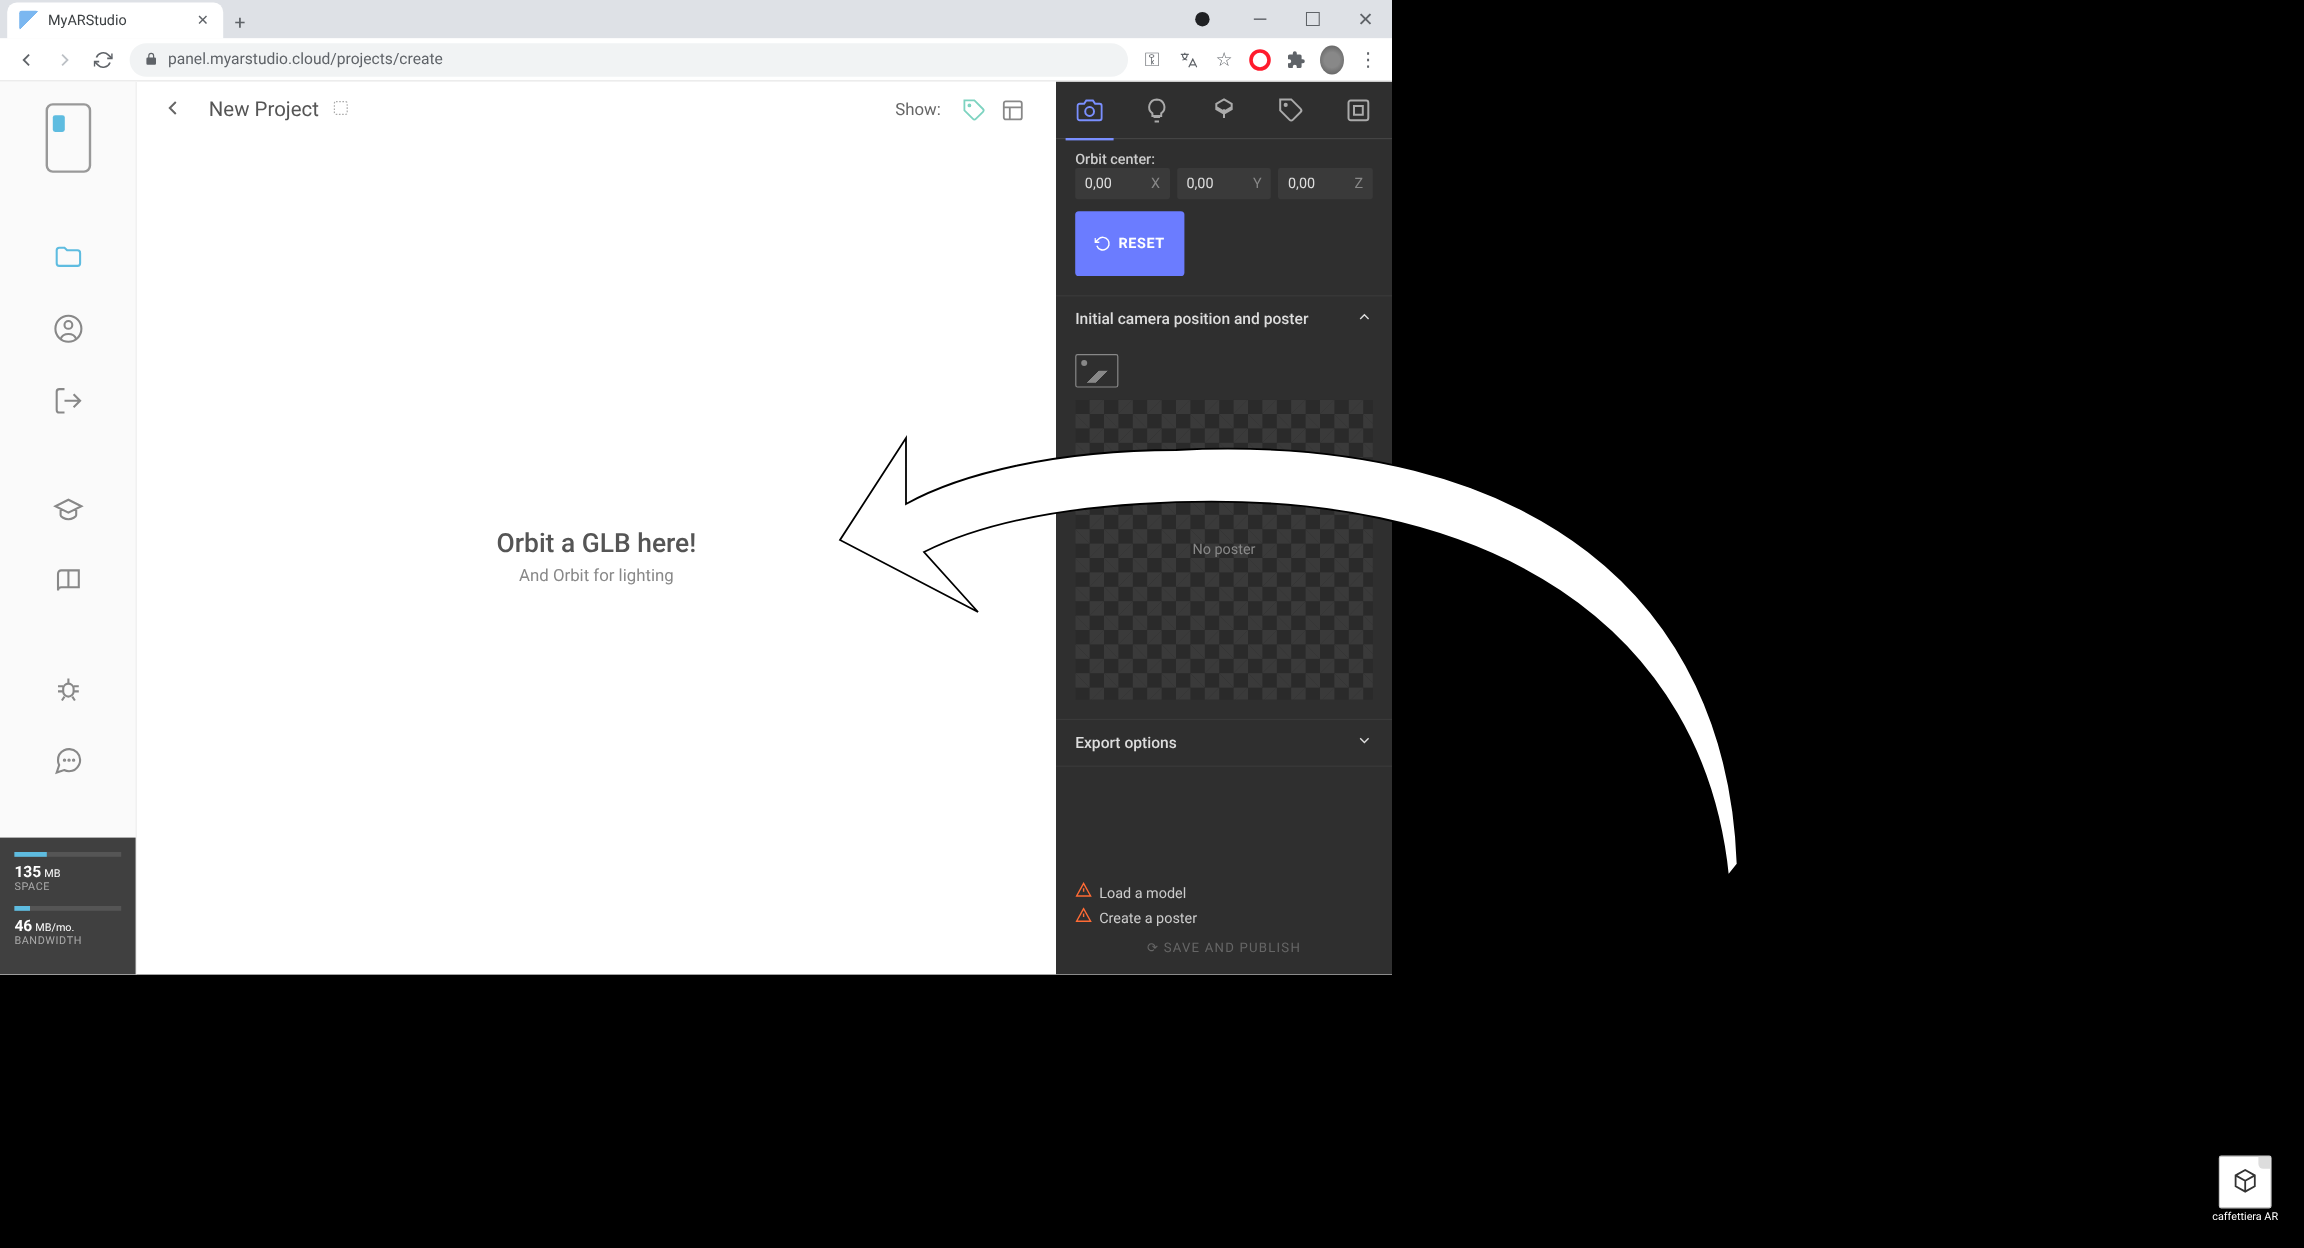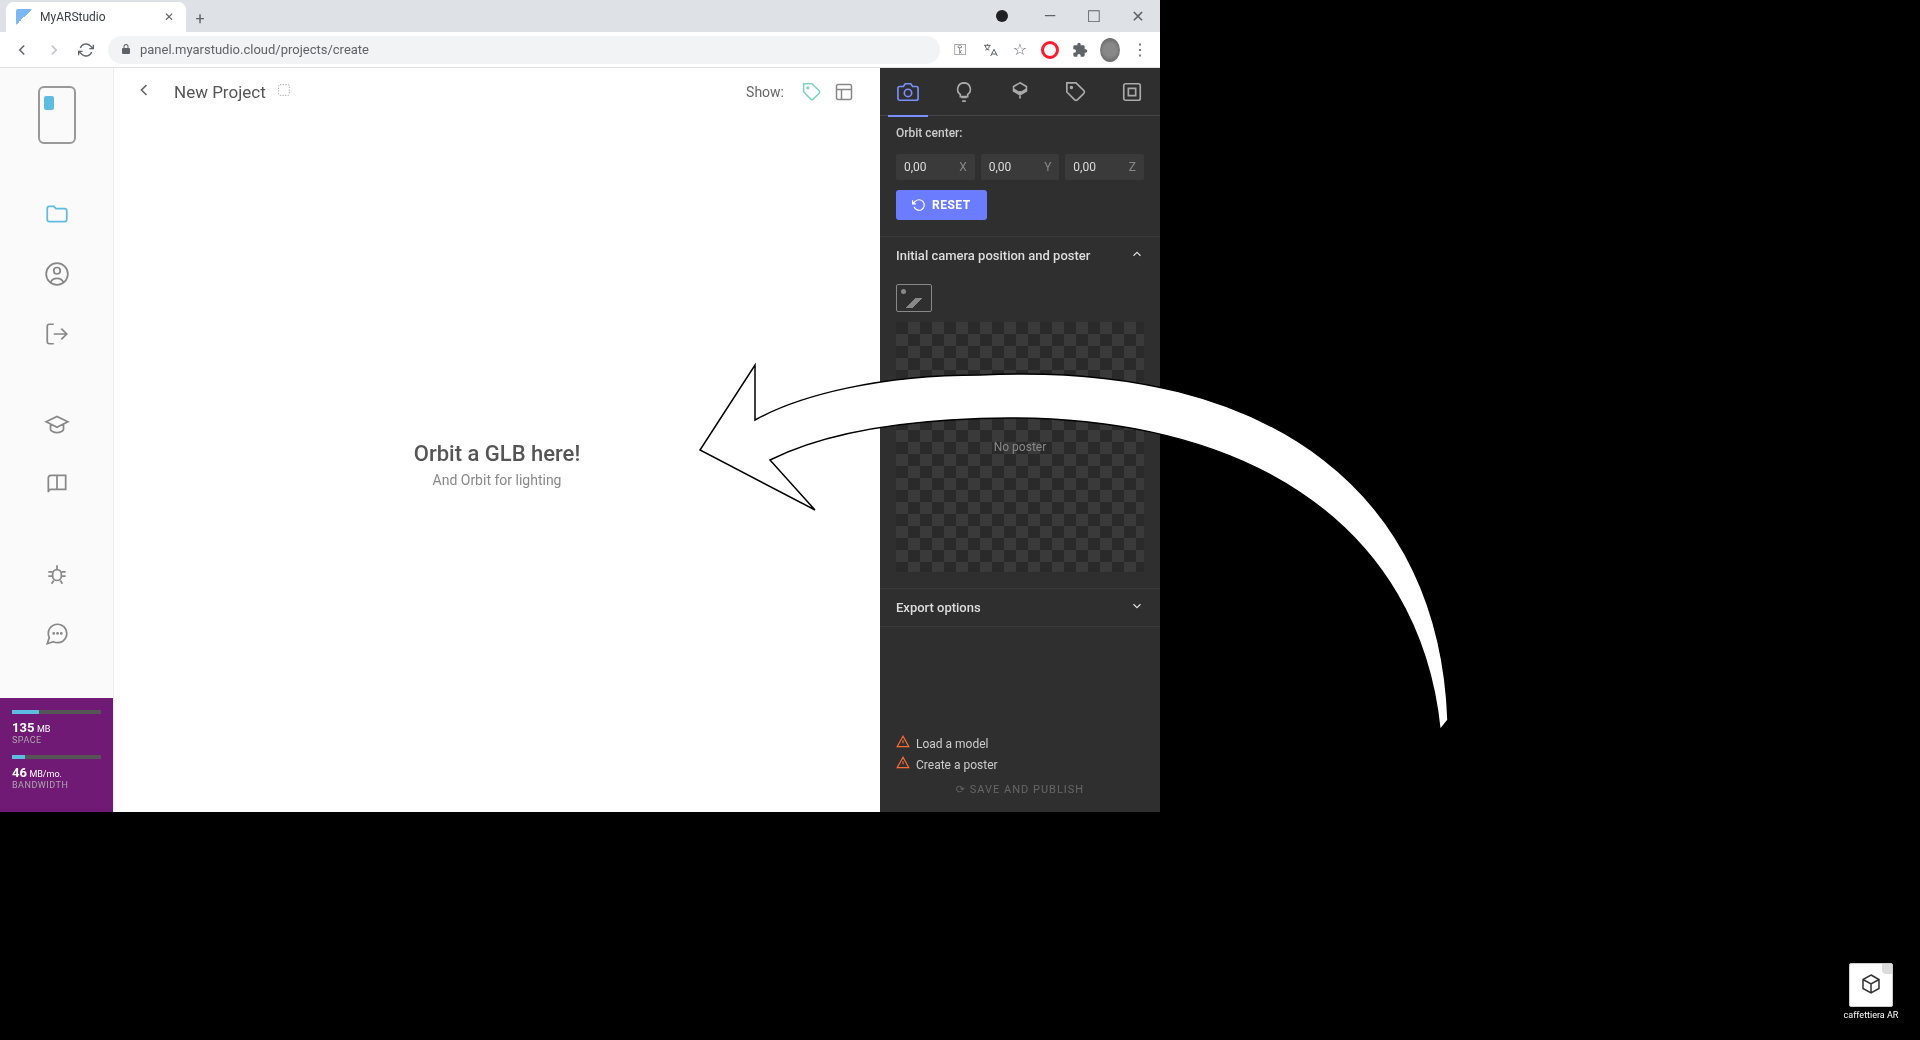--- a/index.html
+++ b/index.html
@@ -34,21 +34,21 @@
 .app-content { flex: 1; display: flex; background: #fff; overflow: hidden; }
 
 
 .left-sidebar { width: 114px; background: #fafafa; display: flex; flex-direction: column; align-items: center; padding-top: 18px; border-right: 1px solid #eee; }
 .phone-preview { width: 38px; height: 58px; border: 2px solid #999; border-radius: 6px; position: relative; margin-bottom: 48px; }
 .phone-preview::before { content: ''; position: absolute; top: 8px; left: 4px; width: 10px; height: 14px; background: #5ebce0; border-radius: 2px; }
 .side-icon { width: 44px; height: 44px; display: flex; align-items: center; justify-content: center; color: #888; cursor: pointer; margin-bottom: 16px; }
 .side-icon.active { color: #5ebce0; }
 .side-icon svg { width: 26px; height: 26px; stroke: currentColor; fill: none; stroke-width: 1.6; }
 .side-spacer { flex: 1; }
-.usage-box { background: #701a75; color: #fff; width: 100%; padding: 12px; font-size: 10px; }
+.usage-box { background: #404040; color: #fff; width: 100%; padding: 12px; font-size: 10px; }
 .usage-bar { height: 4px; background: #555; margin-bottom: 6px; position: relative; }
 .usage-bar-fill { height: 100%; background: #5ebce0; width: 30%; }
 .usage-num { font-weight: bold; font-size: 13px; }
 .usage-unit { font-size: 9px; }
 .usage-label { font-size: 9px; color: #aaa; margin-bottom: 10px; letter-spacing: 0.5px; }
 
 
 .main-canvas { flex: 1; display: flex; flex-direction: column; position: relative; }
 .canvas-header { height: 48px; display: flex; align-items: center; padding: 0 20px; }
 .back-btn { color: #666; cursor: pointer; margin-right: 20px; }
@@ -63,26 +63,26 @@
 
 
 .right-panel { width: 280px; background: #2f2f2f; color: #ddd; display: flex; flex-direction: column; }
 .panel-tabs { height: 48px; display: flex; align-items: center; justify-content: space-around; border-bottom: 1px solid #444; }
 .panel-tab { width: 40px; height: 40px; display: flex; align-items: center; justify-content: center; color: #aaa; cursor: pointer; position: relative; }
 .panel-tab.active { color: #7a8fff; }
 .panel-tab.active::after { content: ''; position: absolute; bottom: -5px; left: 0; right: 0; height: 2px; background: #7a8fff; }
 .panel-section { border-bottom: 1px solid #3a3a3a; }
 .section-header { display: flex; align-items: center; justify-content: space-between; padding: 10px 16px; cursor: pointer; font-size: 13px; font-weight: 500; }
 .section-body { padding: 10px 16px 16px; }
-.field-label { font-size: 12px; color: #ccc; margin-bottom: 14px; font-weight: 500; }
+.field-label { font-size: 12px; color: #ccc; margin-bottom: 0; font-weight: 500; }
 .xyz-row { display: flex; gap: 6px; margin-bottom: 10px; }
 .xyz-input { flex: 1; background: #3a3a3a; border: none; display: flex; align-items: center; padding: 6px 8px; border-radius: 2px; }
 .xyz-val { flex: 1; font-size: 12px; color: #ddd; }
 .xyz-lbl { font-size: 12px; color: #888; }
-.reset-btn { background: #6b7cff; color: #fff; border: none; padding: 8px 16px; border-radius: 3px; font-size: 12px; font-weight: bold; display: flex; align-items: center; gap: 6px; cursor: pointer; letter-spacing: 0.5px; }
+.reset-btn { background: #6b7cff; color: #fff; border: none; padding: 20px 16px; border-radius: 3px; font-size: 12px; font-weight: bold; display: flex; align-items: center; gap: 6px; cursor: pointer; letter-spacing: 0.5px; }
 .poster-thumb { width: 36px; height: 28px; border: 1.5px solid #888; border-radius: 2px; position: relative; margin-bottom: 10px; }
 .poster-thumb::before { content: ''; position: absolute; top: 4px; left: 4px; width: 5px; height: 5px; border-radius: 50%; background: #888; }
 .poster-thumb::after { content: ''; position: absolute; bottom: 3px; left: 3px; right: 3px; height: 10px; background: linear-gradient(135deg, transparent 40%, #888 40%, #888 60%, transparent 60%); }
 .checker-box { width: 100%; height: 250px; background-image: 
   linear-gradient(45deg, #3a3a3a 25%, transparent 25%),
   linear-gradient(-45deg, #3a3a3a 25%, transparent 25%),
   linear-gradient(45deg, transparent 75%, #3a3a3a 75%),
   linear-gradient(-45deg, transparent 75%, #3a3a3a 75%);
   background-size: 24px 24px;
   background-position: 0 0, 0 12px, 12px -12px, -12px 0;

